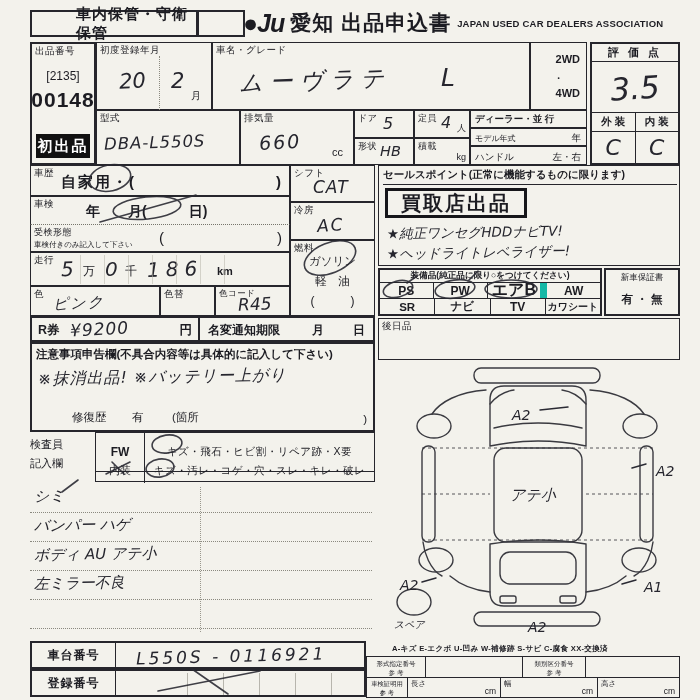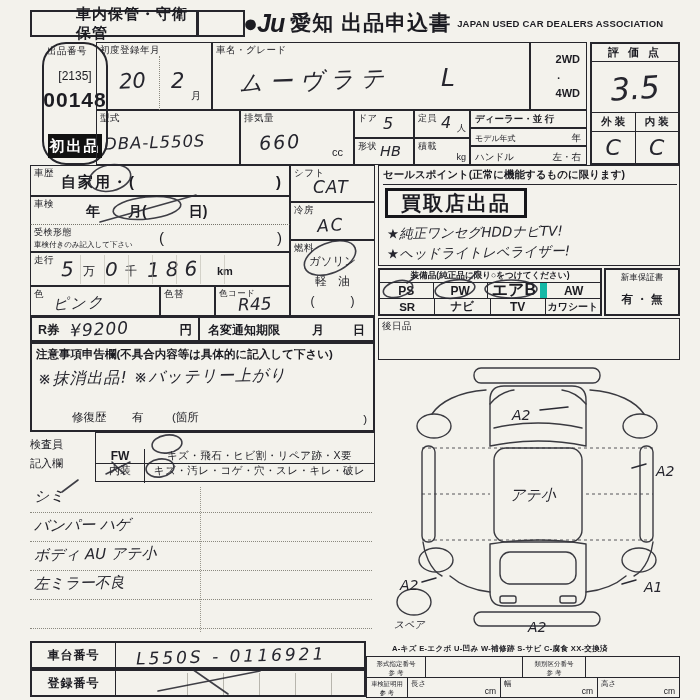--- a/index.html
+++ b/index.html
@@ -21,21 +21,21 @@
 
   <div class="cell b2 ctr" style="left:30px;top:10px;width:168px;height:27px;font-size:15px;font-weight:bold;letter-spacing:1px;">車内保管・守衛保管</div>
   <div class="cell b2" style="left:197px;top:10px;width:25px;height:27px;"></div>
 
   <div class="abs" style="left:243px;top:6px;width:440px;height:34px;display:flex;align-items:center;gap:6px;">
     <span class="abs" style="position:static;font-size:25px;font-weight:bold;font-style:italic;letter-spacing:-1px;">●<span>Ju</span></span>
     <span style="font-size:21px;font-weight:bold;letter-spacing:1px;">愛知 出品申込書</span>
     <span style="font-size:9.5px;font-weight:bold;letter-spacing:.2px;">JAPAN USED CAR DEALERS ASSOCIATION</span>
   </div>
 
-  <div class="cell b2" style="left:42px;top:42px;width:66px;height:123px;border-radius:24px;">
+  <div class="cell b2" style="left:30px;top:42px;width:66px;height:123px;">
     <span class="lbl">出品番号</span>
     <div class="abs ctr" style="left:0;top:24px;width:100%;height:16px;font-size:12px;">[2135]</div>
     <div class="abs ctr" style="left:0;top:44px;width:100%;height:24px;font-size:21px;font-weight:bold;letter-spacing:1px;">00148</div>
     <div class="abs ctr" style="left:4px;bottom:5px;width:54px;height:24px;background:#111;color:#fff;font-size:15px;font-weight:bold;letter-spacing:2px;">初出品</div>
   </div>
 
   <div class="cell" style="left:96px;top:42px;width:116px;height:68px;">
     <span class="lbl">初度登録年月</span>
     <div class="abs" style="left:62px;top:13px;height:54px;border-left:1.2px dotted #8a897f;"></div>
     <span class="abs hw" style="left:22px;top:26px;font-size:21px;transform:rotate(-3deg);">20</span>
@@ -172,21 +172,21 @@
     <div class="abs hw" style="left:6px;top:23px;font-size:16px;letter-spacing:1px;transform:rotate(-1deg);">※抹消出品! ※バッテリー上がり</div>
     <span class="abs prt" style="left:40px;bottom:5px;font-size:11.5px;">修復歴</span>
     <span class="abs prt" style="left:100px;bottom:5px;font-size:11.5px;">有</span>
     <span class="abs prt" style="left:140px;bottom:5px;font-size:11.5px;">(箇所</span>
     <span class="abs prt" style="right:6px;bottom:5px;font-size:11.5px;">)</span>
   </div>
 
   <span class="abs prt" style="left:30px;top:437px;font-size:11px;">検査員</span>
   <span class="abs prt" style="left:30px;top:456px;font-size:11px;">記入欄</span>
   <div class="cell" style="left:95px;top:432px;width:280px;height:50px;">
-    <div class="abs" style="left:0;top:16px;width:100%;height:15px;border-bottom:1.5px solid #26262c;display:flex;">
+    <div class="abs" style="left:0;top:0;width:100%;height:39px;border-bottom:1.5px solid #26262c;display:flex;">
       <span class="ctr" style="width:48px;border-right:1.5px solid #26262c;font-size:12px;font-weight:bold;">FW</span>
       <span class="ctr" style="flex:1;font-size:10.5px;letter-spacing:.5px;">キズ・飛石・ヒビ割・リペア跡・X要</span>
     </div>
     <div class="abs" style="left:0;top:25px;width:100%;height:25px;display:flex;">
       <span class="ctr" style="width:48px;border-right:1.5px solid #26262c;font-size:11px;">内装</span>
       <span class="ctr" style="flex:1;font-size:10.5px;letter-spacing:.5px;">キズ・汚レ・コゲ・穴・スレ・キレ・破レ</span>
     </div>
   </div>
 
   <div class="abs dotline" style="left:30px;top:485px;width:342px;height:28px;">

